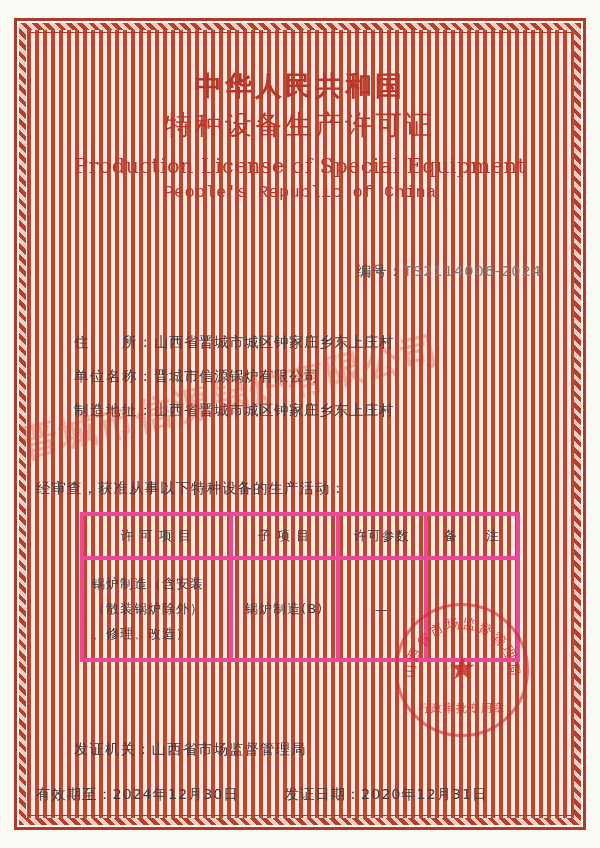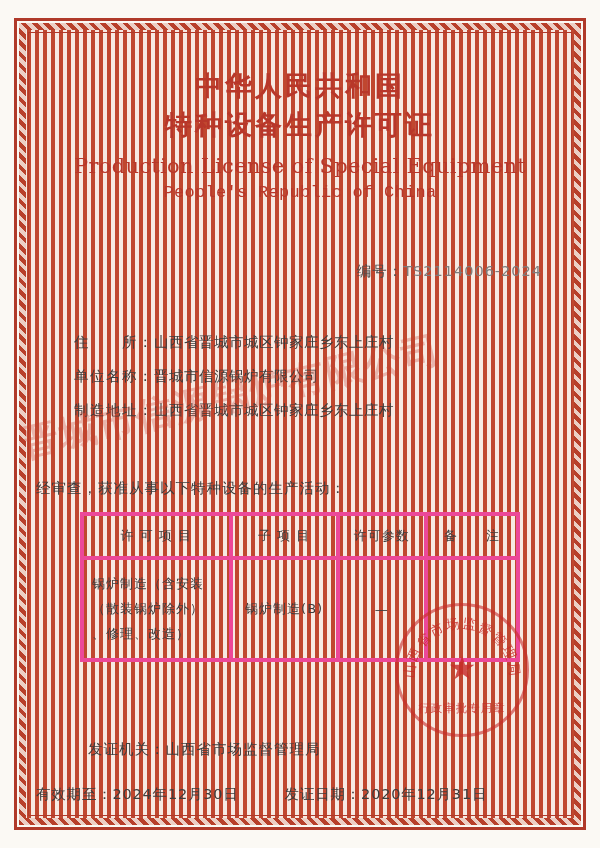--- a/index.html
+++ b/index.html
@@ -72,21 +72,21 @@
     font-family: "DejaVu Serif", "Liberation Serif", serif;
     font-size: 27px;
     font-weight: bold;
     letter-spacing: 3px;
     color: #b8372a;
     line-height: 1.45;
   }
   .title-cn-2 {
     font-family: "DejaVu Serif", "Liberation Serif", serif;
     font-size: 27px;
-    font-weight: bold;
+    font-weight: normal;
     letter-spacing: 3px;
     color: #b8372a;
     line-height: 1.45;
   }
   .title-en-1 {
     font-family: "DejaVu Serif", "Liberation Serif", serif;
     font-size: 21px;
     color: #b8372a;
     margin-top: 10px;
     letter-spacing: 0.3px;
@@ -163,21 +163,21 @@
     padding-left: 8px;
     line-height: 1.9;
     height: 88px;
   }
   table.scope td.col-2 { width: 110px; }
   table.scope td.col-3 { width: 90px; }
   table.scope td.col-4 { width: 90px; }
 
   .issuer-row {
     margin-top: 78px;
-    padding-left: 52px;
+    padding-left: 38px;
     font-size: 14.5px;
     letter-spacing: 1px;
     color: #3d3d3d;
   }
   .dates-row {
     margin-top: 26px;
     font-size: 14.5px;
     letter-spacing: 0.8px;
     color: #3d3d3d;
   }

